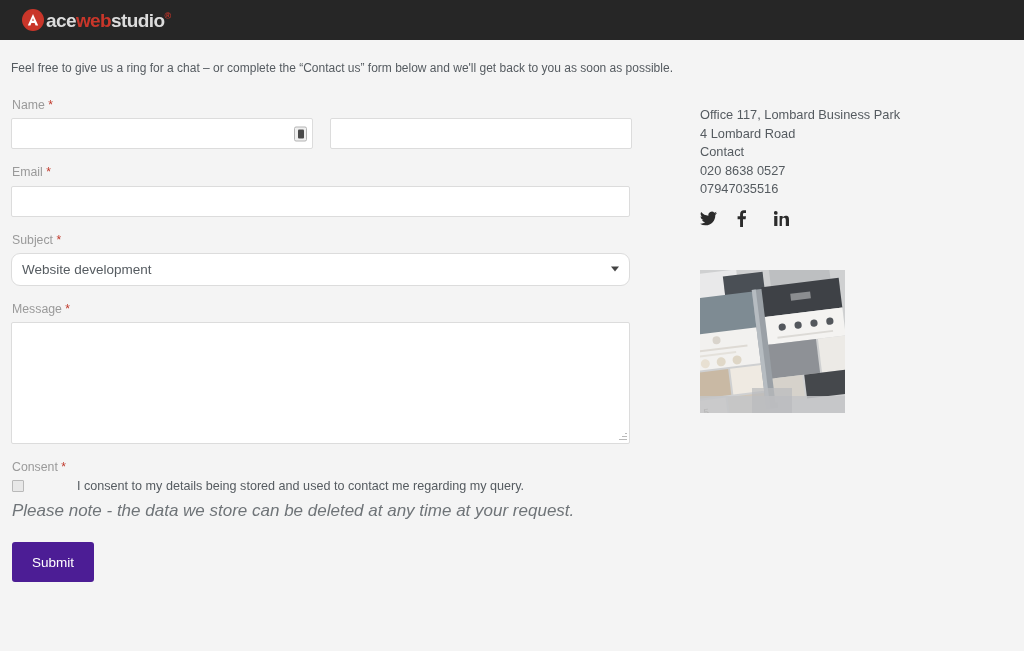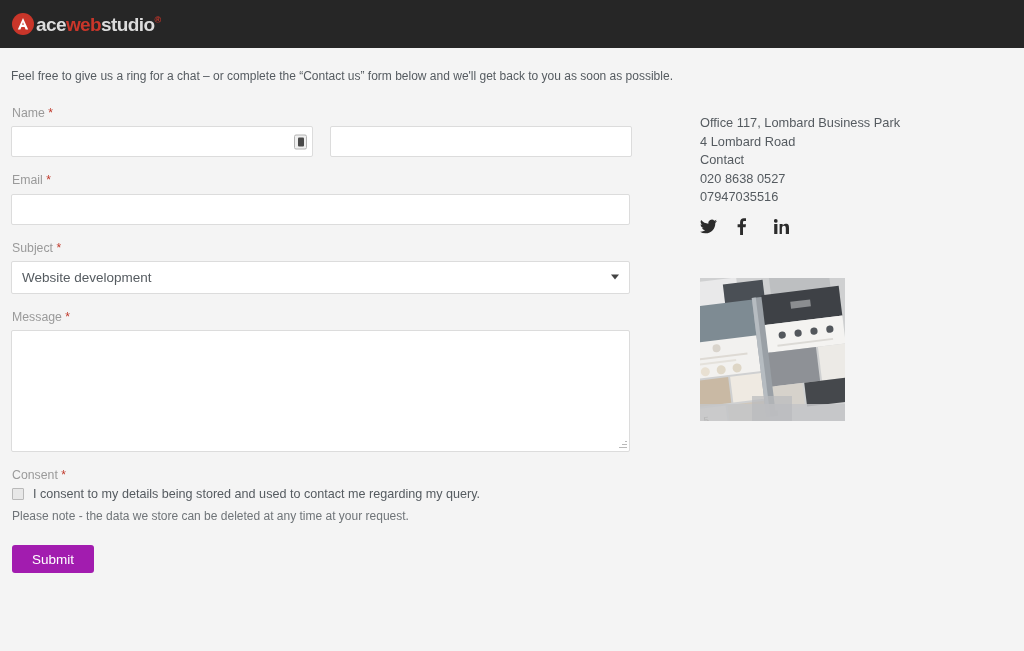--- a/index.html
+++ b/index.html
@@ -6,26 +6,26 @@
   html, body {
     margin: 0; padding: 0;
     width: 1024px; height: 651px;
     overflow: hidden;
     background: #f4f4f4;
     font-family: "Liberation Sans", sans-serif;
   }
 
   
   .header {
-    height: 48px;
+    height: 40px;
     background: #262626;
     display: flex;
     align-items: center;
     justify-content: space-between;
-    padding: 0 12px 0 12px;
+    padding: 0 12px 0 22px;
     position: relative;
   }
   .logo { display: flex; align-items: center; height: 32px; }
   .logo-mark {
     width: 22px; height: 22px; border-radius: 50%;
     background: #c9362a;
     display: flex; align-items: center; justify-content: center;
     margin-right: 2px;
     flex: none;
   }
@@ -110,21 +110,21 @@
   .autofill-icon i {
     display: block; width: 6px; height: 9px;
     background: #4a4a4a; border-radius: 1px;
   }
 
   .select-wrap { position: relative; width: 619px; margin-bottom: 17px; }
   .select {
     height: 33px;
     background: #ffffff;
     border: 1px solid #dcdcdc;
-    border-radius: 2px;
+    border-radius: 9px;
     display: flex; align-items: center;
     padding: 0 10px;
     color: #555b60;
     font-size: 13.5px;
     cursor: pointer;
   }
   .select-arrow {
     position: absolute; right: 11px; top: 50%;
     transform: translateY(-50%);
     width: 0; height: 0;
@@ -147,42 +147,42 @@
     width: 9px; height: 9px;
     cursor: nwse-resize;
   }
   .resize-grip span {
     position: absolute; right: 0; background: #b9b9b9; height: 1px;
   }
   .resize-grip span:nth-child(1) { bottom: 1px; width: 8px; }
   .resize-grip span:nth-child(2) { bottom: 4px; width: 5px; }
   .resize-grip span:nth-child(3) { bottom: 7px; width: 2px; }
 
-  .consent-row { display: flex; align-items: flex-start; margin: 2px 0 9px 1px; }
+  .consent-row { display: flex; align-items: flex-start; margin: 2px 0 9px 1px; gap: 44px; }
   .checkbox {
     width: 12px; height: 12px;
     border: 1px solid #b9b9b9;
     background: #e8e8e8;
     border-radius: 1px;
     margin-right: 9px;
     cursor: pointer;
     flex: none;
   }
   .consent-text { color: #555b60; font-size: 12.6px; line-height: 1; }
-  .note { color: #6f7478; font-size: 12px; margin: 0 0 23px 1px; line-height: 1; }
+  .note { color: #6f7478; font-size: 17px; margin: 0 0 23px 1px; line-height: 1; font-style: italic; }
 
   .submit {
-    background: #a21caf;
+    background: #4c1d95;
     color: #ffffff;
     border: none;
     border-radius: 3px;
     font-size: 13.5px;
     font-family: "Liberation Sans", sans-serif;
     padding: 0 20px;
-    height: 28px;
+    height: 40px;
     cursor: pointer;
     margin-left: 1px;
     text-align: center;
   }
 
   
   .addr { color: #555b60; font-size: 12.8px; line-height: 18.5px; margin: 12px 0 8px 0; }
   .addr div { white-space: nowrap; }
 
   .socials { display: flex; gap: 0; align-items: center; margin: 8px 0 0 0; }

